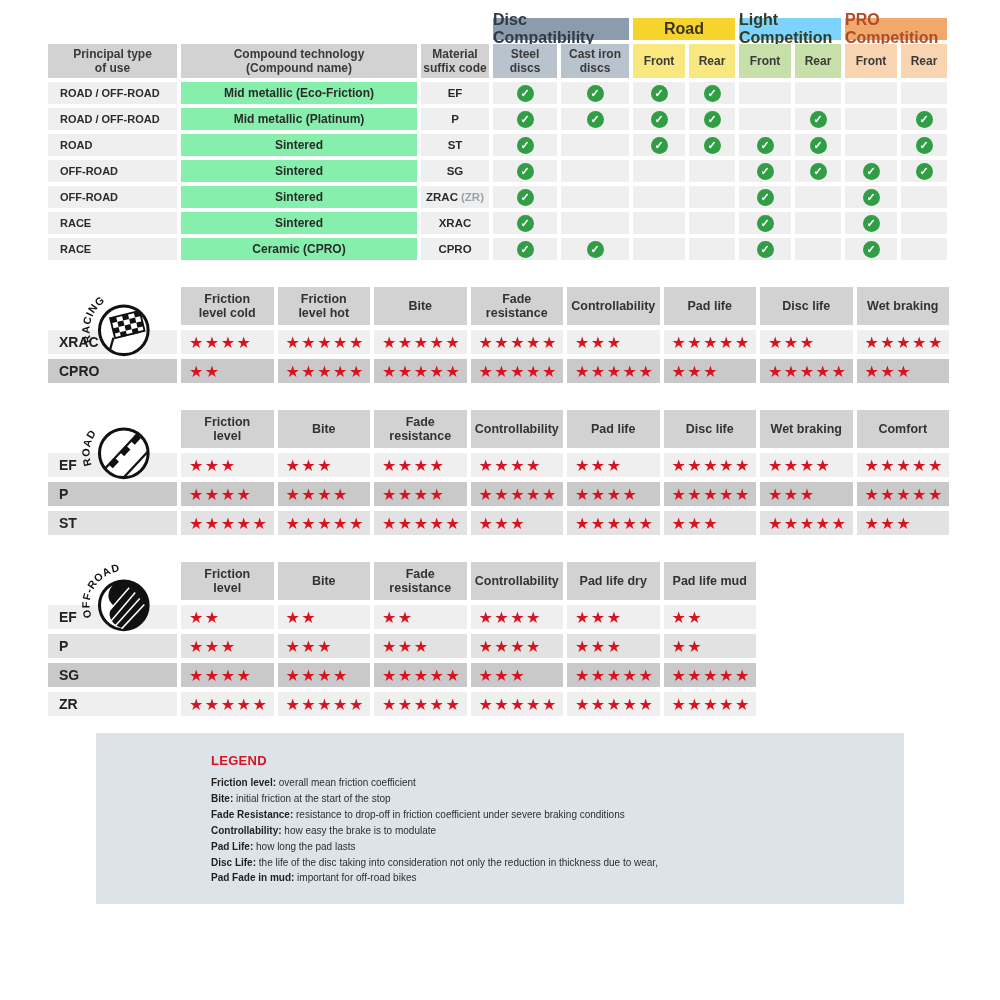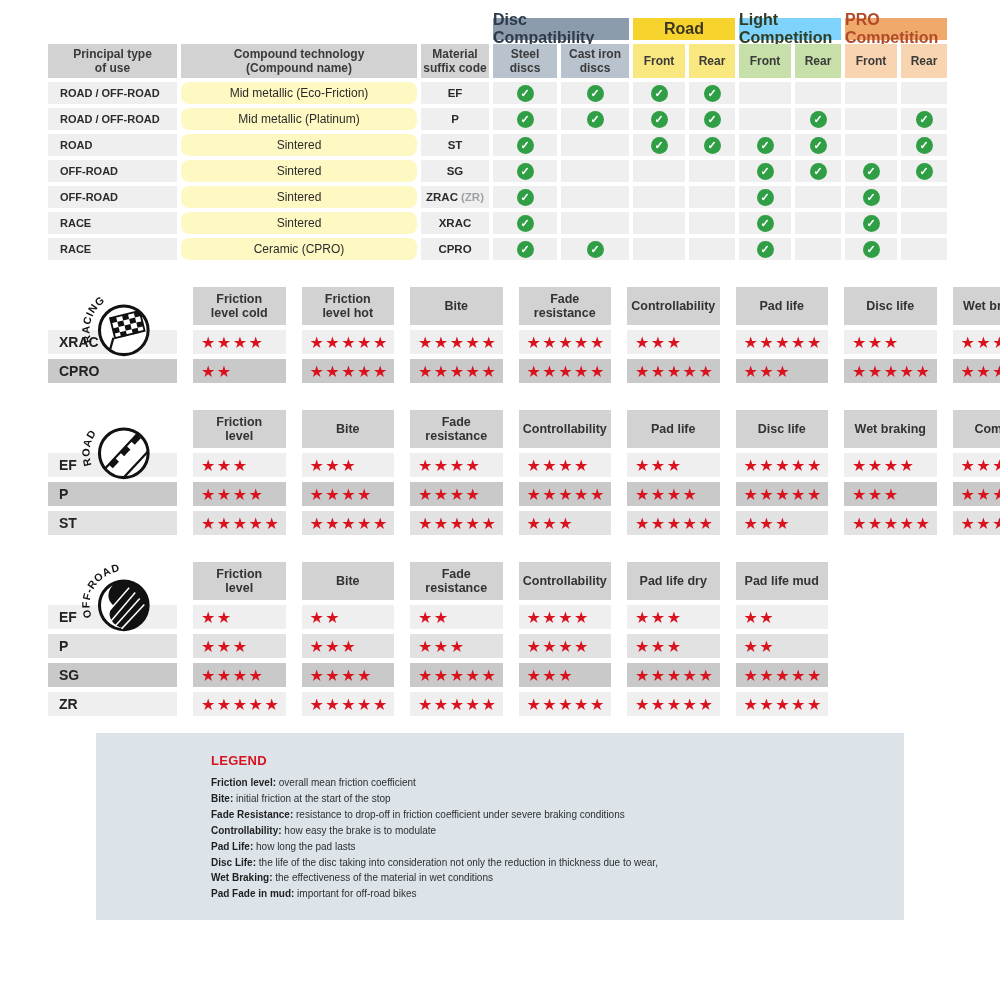--- a/index.html
+++ b/index.html
@@ -16,32 +16,32 @@
   .grp1{background:#f6d32d;color:#3c3522;}
   .grp2{background:#7dd3fc;color:#2e3d23;}
   .grp3{background:#f0a96a;color:#b04a28;}
   .hdr{background:#d2d2d2;color:#3a3a3a;font-weight:700;font-size:12px;text-align:center;
        white-space:pre-line;line-height:1.18;}
   .sub0{background:#b9c3cd;}
   .sub1{background:#f9e87f;}
   .sub2{background:#c7dfa8;}
   .sub3{background:#f8d5b0;}
   .use{justify-content:flex-start;padding-left:12px;background:#efefef;font-size:11px;font-weight:700;color:#2b2b2b;}
-  .comp{background:#fef9c3;font-size:12px;font-weight:400;color:#2b2b2b;border-radius:8px;}
+  .comp{background:#86efac;font-size:12px;font-weight:700;color:#2b2b2b;}
   .code{background:#efefef;font-size:11.5px;font-weight:700;color:#2b2b2b;}
   .note{color:#9aa2a8;font-weight:700;margin-left:3px;}
   .data{background:#efefef;}
   .chk{width:17px;height:17px;border-radius:50%;background:#2f9e44;color:#fff;font-size:11px;
        font-weight:700;display:flex;align-items:center;justify-content:center;}
 
   
   .section{position:relative;margin-top:10px;}
   .section + .section{margin-top:12px;}
   .section-icon{position:absolute;left:34px;top:0;overflow:visible;}
-  .star-grid{display:grid;gap:5px 16px;margin-top:27px;grid-template-rows:38px;grid-auto-rows:24px;}
+  .star-grid{display:grid;gap:5px 4px;margin-top:27px;grid-template-rows:38px;grid-auto-rows:24px;}
   .scol{background:#d2d2d2;color:#333;font-weight:700;font-size:12.5px;display:flex;align-items:center;
         justify-content:center;text-align:center;white-space:pre-line;line-height:1.15;}
   .rlabel{padding-left:11px;font-size:14px;font-weight:700;color:#222;display:flex;align-items:center;}
   .stars{display:flex;align-items:center;padding-left:8px;color:#d8131f;font-size:16px;letter-spacing:1.5px;}
   .light{background:#efefef;}
   .mid{background:#e2e2e2;}
   .dark{background:#c9c9c9;}
 
   
   .legend{margin:17px 48px 0;background:#dce4ea;padding:20px 24px 18px 115px;box-sizing:border-box;}
@@ -400,17 +400,16 @@
     </div>
   <div class="legend">
     <div class="legend-title">LEGEND</div>
     <div id="legend-items">
         <div class="litem"><b>Friction level:</b> overall mean friction coefficient</div>
         <div class="litem"><b>Bite:</b> initial friction at the start of the stop</div>
         <div class="litem"><b>Fade Resistance:</b> resistance to drop-off in friction coefficient under severe braking conditions</div>
         <div class="litem"><b>Controllability:</b> how easy the brake is to modulate</div>
         <div class="litem"><b>Pad Life:</b> how long the pad lasts</div>
         <div class="litem"><b>Disc Life:</b> the life of the disc taking into consideration not only the reduction in thickness due to wear,</div>
-        <div class="litem"><b>Wet Braking:</b> the effectiveness of the material in wet conditions</div>
         <div class="litem"><b>Pad Fade in mud:</b> important for off-road bikes</div>
       </div>
   </div>
 </div>
 
 </body></html>

